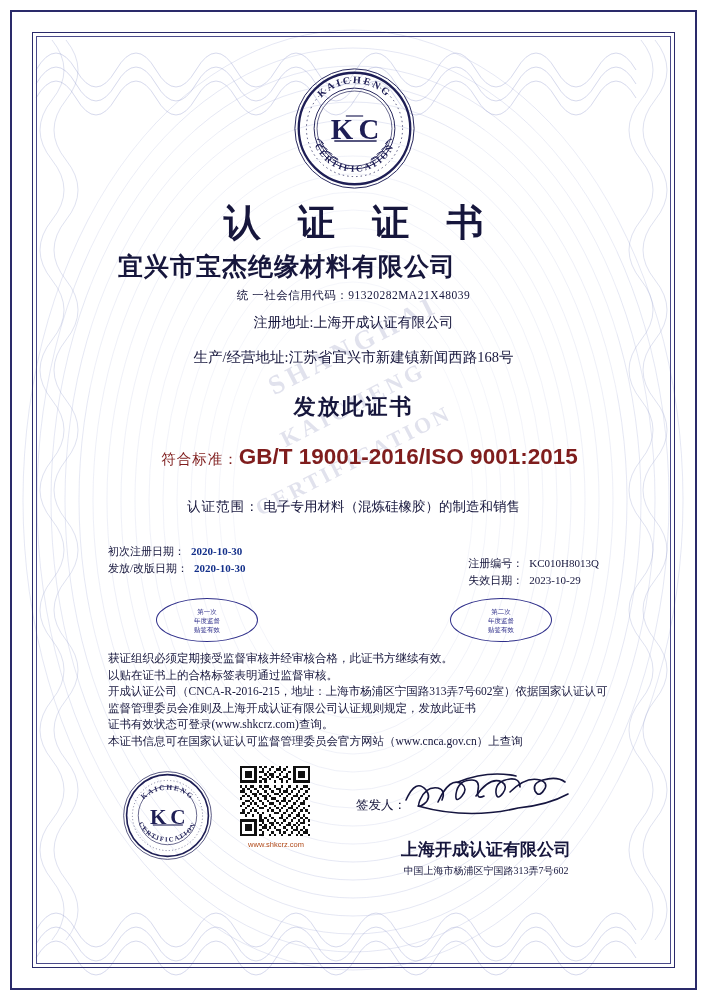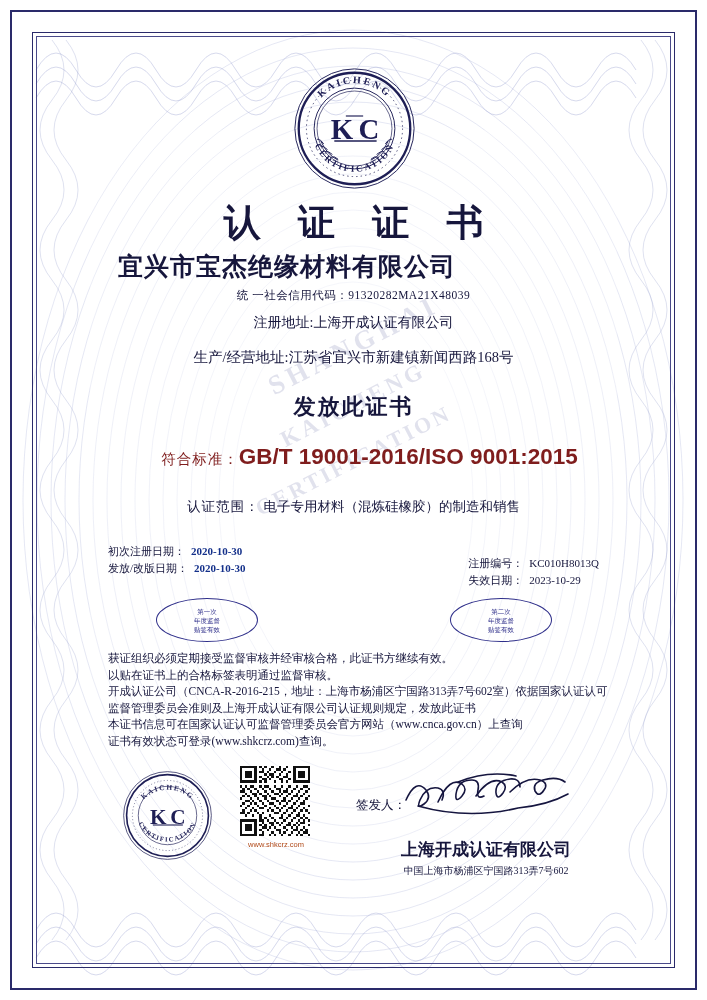--- a/index.html
+++ b/index.html
@@ -454,22 +454,22 @@
     <span style="white-space:pre-line">第二次
 年度监督
 贴签有效</span>
   </div>
 
   <div class="body-text">
     <p>获证组织必须定期接受监督审核并经审核合格，此证书方继续有效。</p>
     <p>以贴在证书上的合格标签表明通过监督审核。</p>
     <p>开成认证公司（CNCA-R-2016-215，地址：上海市杨浦区宁国路313弄7号602室）依据国家认证认可</p>
     <p>监督管理委员会准则及上海开成认证有限公司认证规则规定，发放此证书</p>
+    <p>证书有效状态可登录(www.shkcrz.com)查询。</p>
     <p>本证书信息可在国家认证认可监督管理委员会官方网站（www.cnca.gov.cn）上查询</p>
-    <p>证书有效状态可登录(www.shkcrz.com)查询。</p>
   </div>
 
   <svg class="bottom-seal" viewBox="0 0 130 130" xmlns="http://www.w3.org/2000/svg">
     <defs>
       <path id="arcTop2" d="M 20,66 A 46,46 0 0 1 110,66"></path>
       <path id="arcBot2" d="M 22,66 A 44,44 0 0 0 108,66"></path>
     </defs>
     <circle cx="65" cy="65" r="60" fill="none" stroke="#1e1e55" stroke-width="1"></circle>
     <circle cx="65" cy="65" r="56" fill="none" stroke="#1e1e55" stroke-width="2.2"></circle>
     <circle cx="65" cy="65" r="40" fill="none" stroke="#1e1e55" stroke-width="0.9"></circle>

